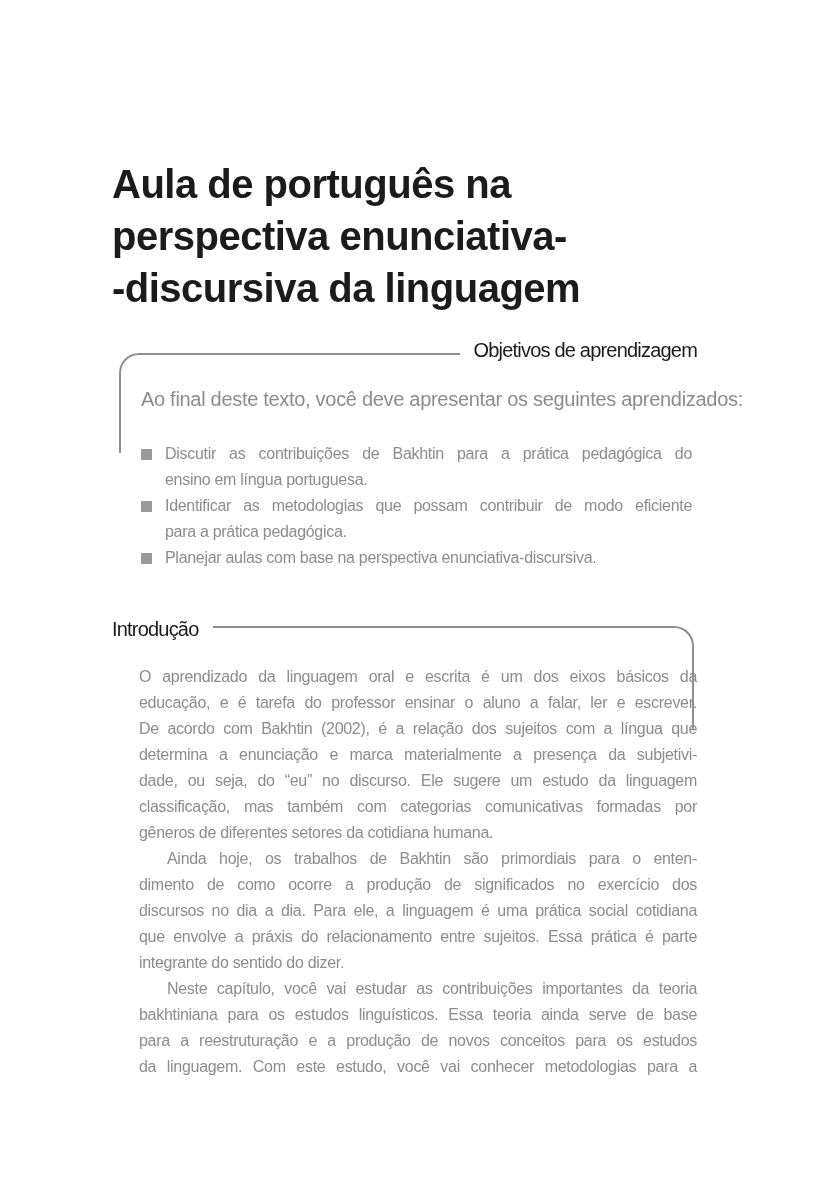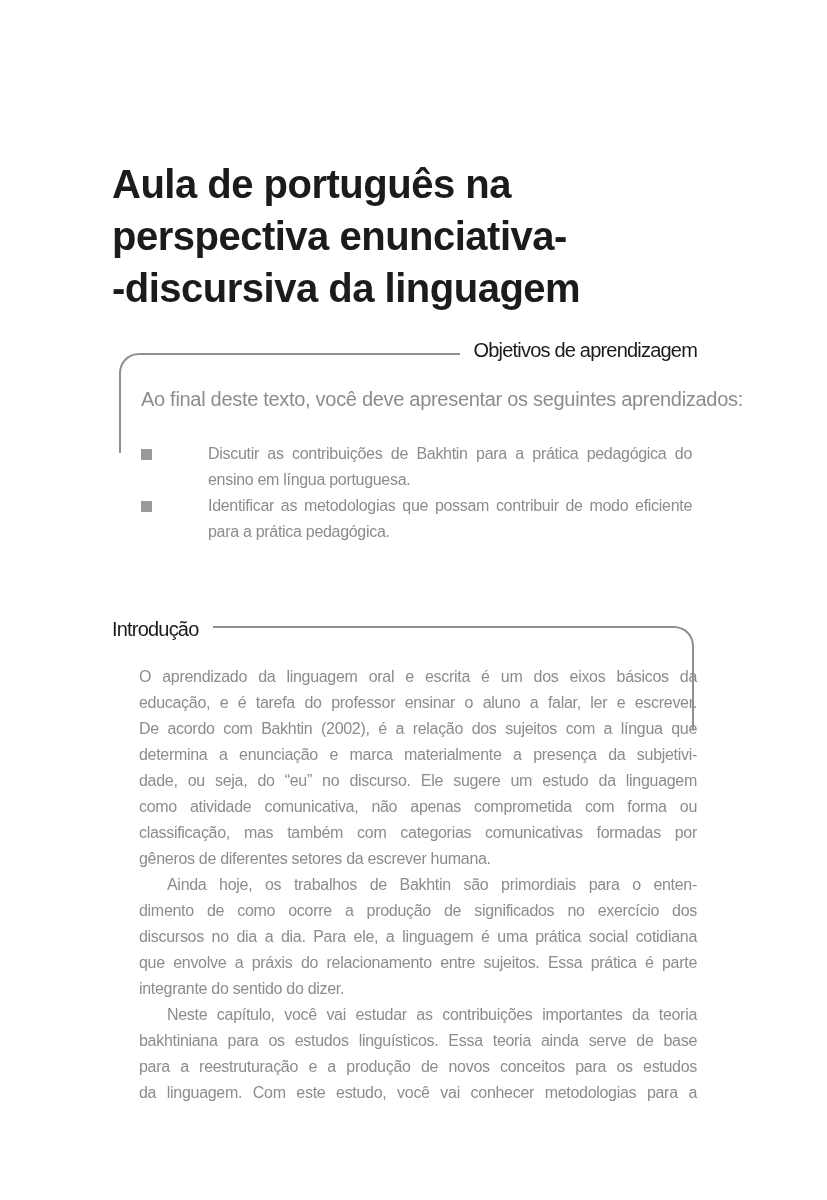--- a/index.html
+++ b/index.html
@@ -37,21 +37,21 @@
   }
   .obj-vline{
     position:absolute;left:119px;top:377px;height:76px;
     border-left:2px solid #8f8f8f;
   }
   .obj-lead{
     position:absolute;left:141px;top:386px;
     font-size:20px;line-height:26px;color:#8c8c8c;letter-spacing:-0.3px;
   }
   .obj-list{position:absolute;left:141px;top:441px;width:551px;}
-  .obj-item{display:flex;gap:43px;}
+  .obj-item{display:flex;}
   .obj-item .lines{flex:1;min-width:0;}
   .bullet{
     flex:0 0 11px;width:11px;height:11px;
     background:#9a9a9a;margin:8px 13px 0 0;
   }
   
   .intro-header{
     position:absolute;left:112px;right:133px;top:609px;height:40px;
     display:flex;align-items:center;
   }
@@ -98,38 +98,43 @@
           <div class="jline endline">ensino em língua portuguesa.</div>
         </div>
       </div>
       <div class="obj-item">
         <span class="bullet"></span>
         <div class="lines">
           <div class="jline">Identificar as metodologias que possam contribuir de modo eficiente</div>
           <div class="jline endline">para a prática pedagógica.</div>
         </div>
       </div>
+      <div class="obj-item">
+        <span class="bullet"></span>
+        <div class="lines">
+          <div class="jline endline">Planejar aulas com base na perspectiva enunciativa-discursiva.</div>
+        </div>
+      </div>
     </div>
 
   <div class="intro-header">
     <div class="sec-heading">Introdução</div>
     <div class="intro-corner"></div>
   </div>
   <div class="intro-vline"></div>
 
   <div class="intro-paragraphs">
       <div class="para">
         <div class="jline">O aprendizado da linguagem oral e escrita é um dos eixos básicos da</div>
         <div class="jline">educação, e é tarefa do professor ensinar o aluno a falar, ler e escrever.</div>
         <div class="jline">De acordo com Bakhtin (2002), é a relação dos sujeitos com a língua que</div>
         <div class="jline">determina a enunciação e marca materialmente a presença da subjetivi-</div>
         <div class="jline">dade, ou seja, do “eu” no discurso. Ele sugere um estudo da linguagem</div>
-        <div class="jline">como atividade comunicativa, não apenas comprometida com forma ou</div>
         <div class="jline">classificação, mas também com categorias comunicativas formadas por</div>
-        <div class="jline endline">gêneros de diferentes setores da escrever humana.</div>
+        <div class="jline endline">gêneros de diferentes setores da cotidiana humana.</div>
       </div>
       <div class="para">
         <div class="jline indent">Ainda hoje, os trabalhos de Bakhtin são primordiais para o enten-</div>
         <div class="jline">dimento de como ocorre a produção de significados no exercício dos</div>
         <div class="jline">discursos no dia a dia. Para ele, a linguagem é uma prática social cotidiana</div>
         <div class="jline">que envolve a práxis do relacionamento entre sujeitos. Essa prática é parte</div>
         <div class="jline endline">integrante do sentido do dizer.</div>
       </div>
       <div class="para">
         <div class="jline indent">Neste capítulo, você vai estudar as contribuições importantes da teoria</div>

